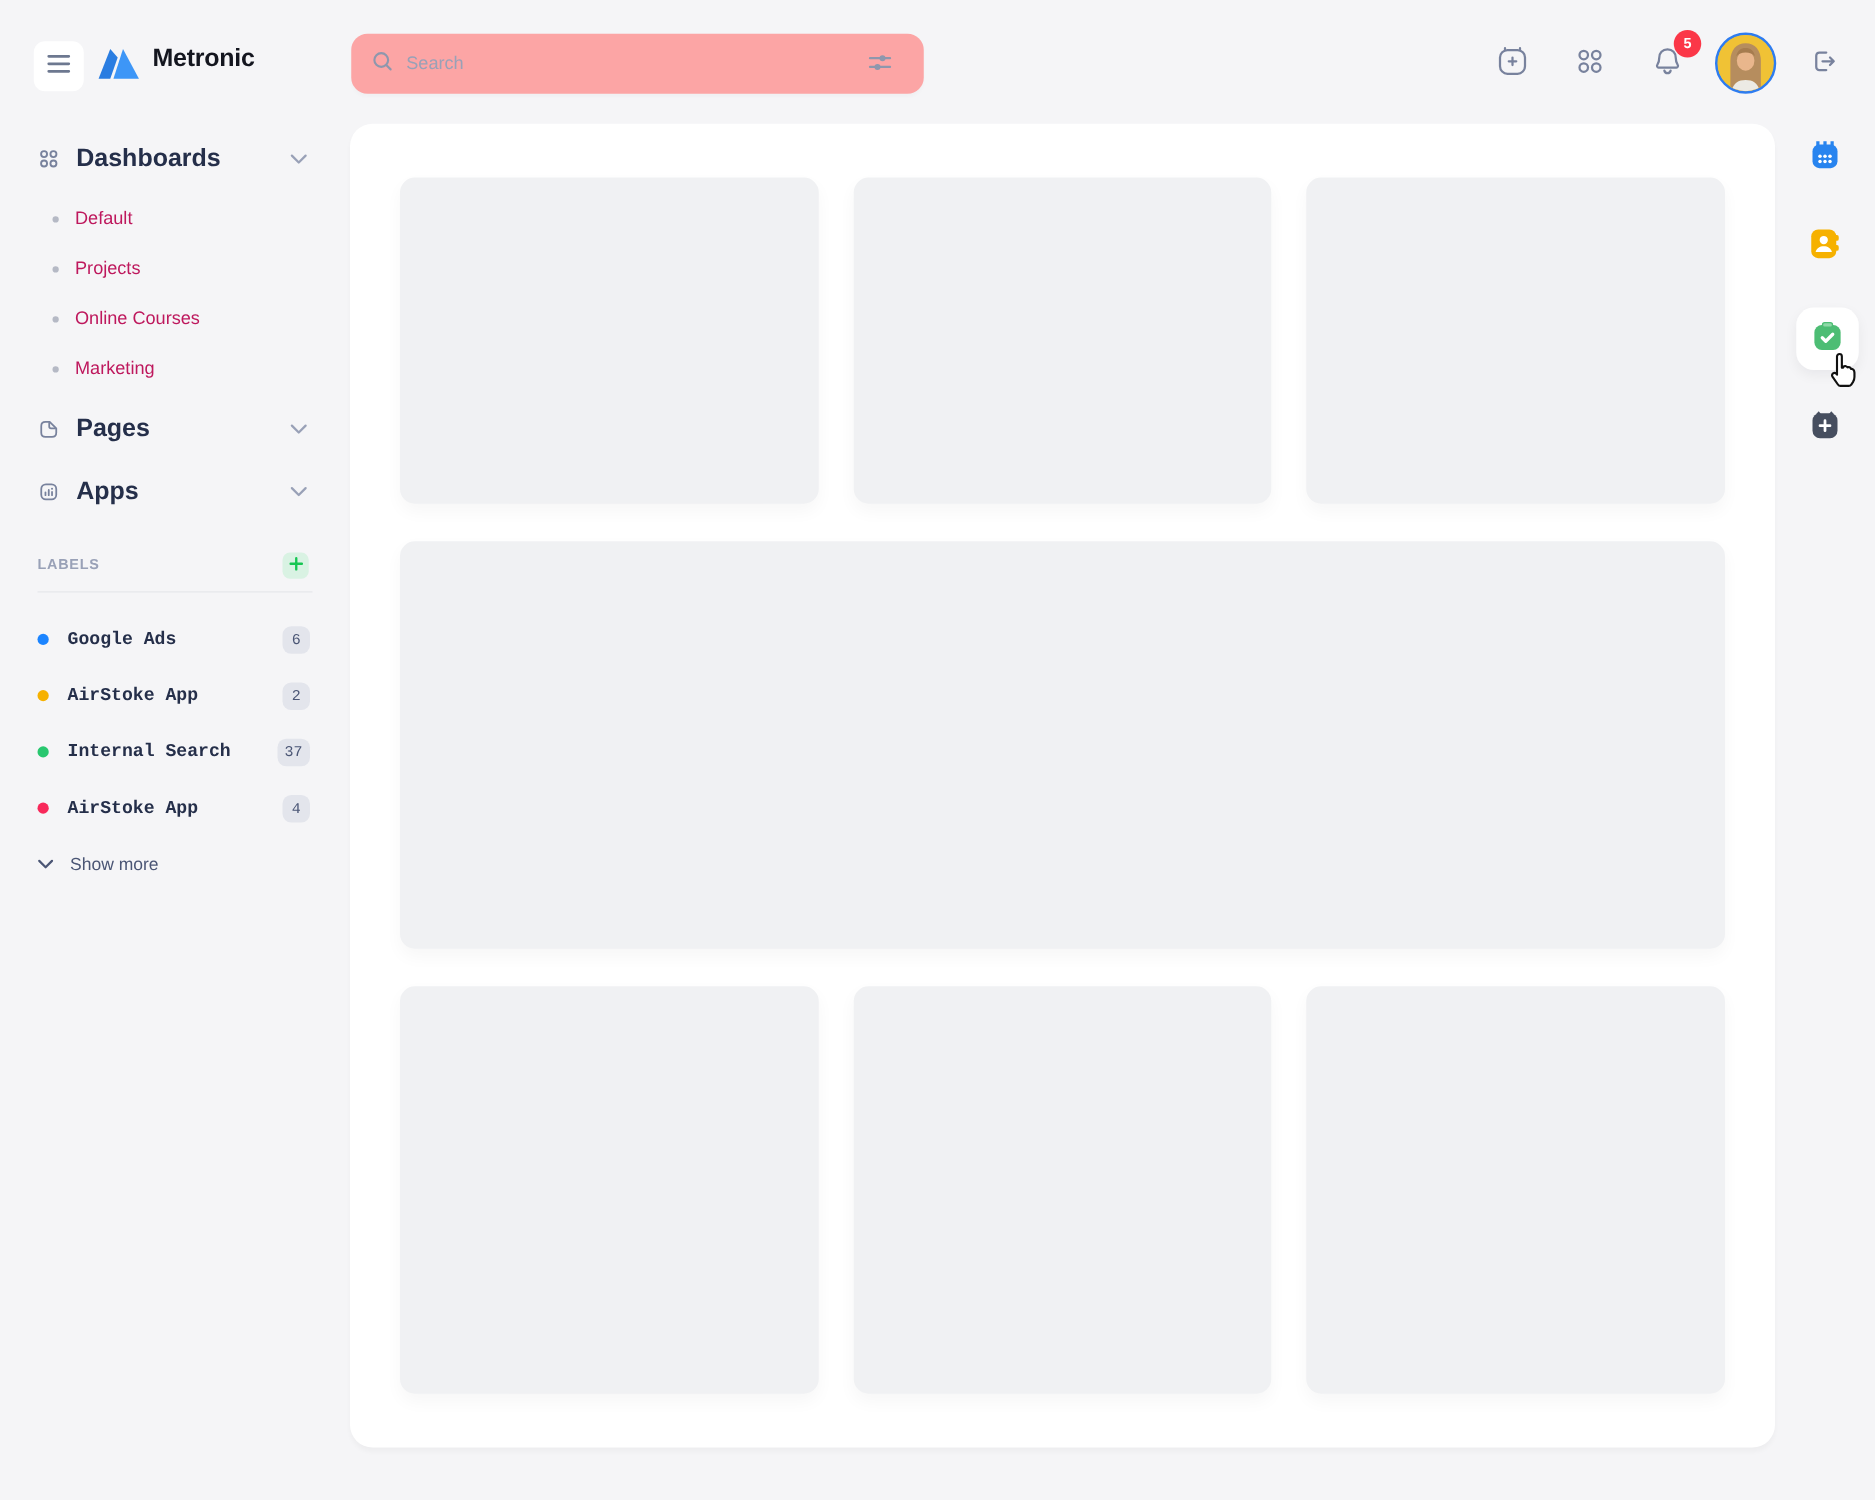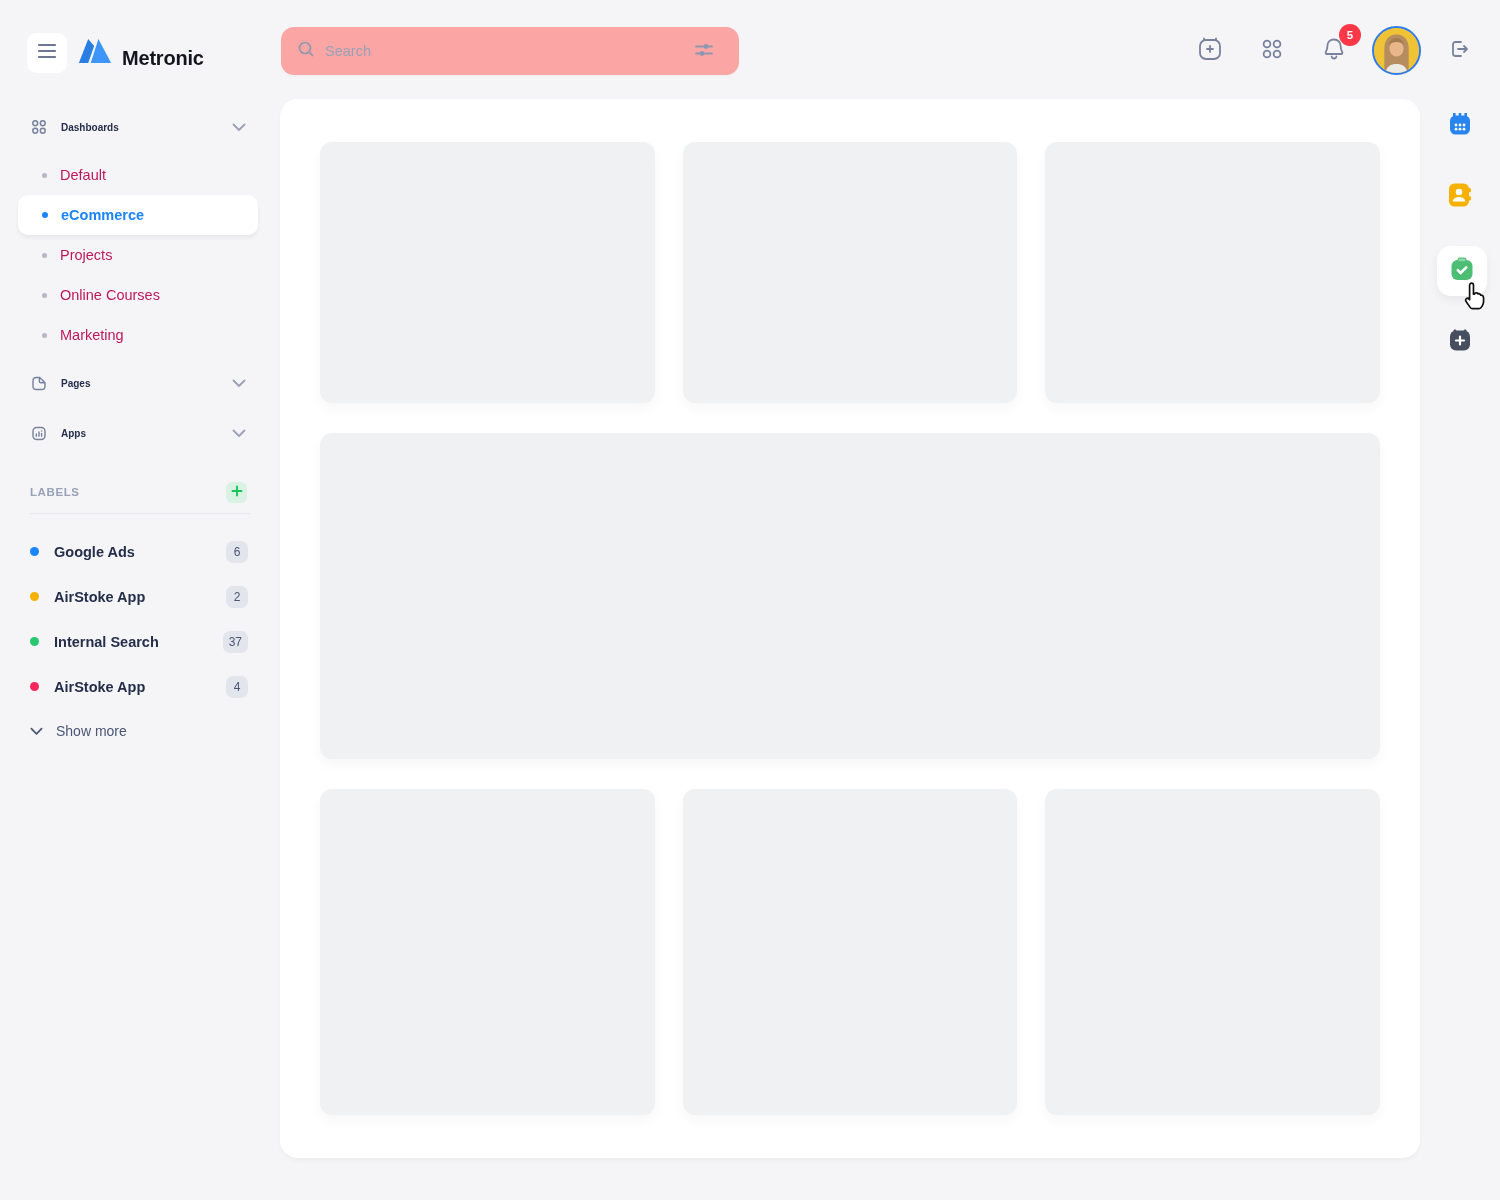--- a/index.html
+++ b/index.html
@@ -13,21 +13,21 @@
   }
   .abs { position:absolute; }
 
   
   .hamburger-btn {
     left:27px; top:33px; width:40px; height:40px;
     background:#fff; border-radius:9px;
     display:flex; align-items:center; justify-content:center;
     cursor:pointer;
   }
-  .logo-wrap { left:78px; top:36px; display:flex; align-items:flex-end; gap:10px; }
+  .logo-wrap { left:78px; top:36px; display:flex; align-items:flex-start; gap:10px; }
   .brand-name { font-size:20px; font-weight:700; color:#14161f; letter-spacing:-0.2px; }
 
   .search-bar {
     left:281px; top:27px; width:458px; height:48px;
     background:#fca5a5; border-radius:13px;
     display:flex; align-items:center; padding:0 16px;
     box-shadow:0 2px 3px rgba(20,25,38,0.02);
   }
   .search-input {
     border:none; outline:none; flex:1; font-size:14.5px;
@@ -53,21 +53,21 @@
     display:flex; align-items:center; justify-content:center;
   }
 
   
   .sidebar { left:0; top:99px; width:260px; }
   .side-section {
     height:40px; display:flex; align-items:center;
     padding:0 14px 0 30px; cursor:pointer;
   }
   .side-section .sec-icon { width:18px; display:flex; justify-content:center; }
-  .side-section .sec-label { margin-left:13px; font-size:10px; font-weight:600; color:#252f4a; flex:1; }
+  .side-section .sec-label { margin-left:13px; font-size:20px; font-weight:600; color:#252f4a; flex:1; }
   .chev { color:#99a1b7; display:flex; }
 
   .menu-item {
     margin-left:18px; width:240px; height:40px;
     display:flex; align-items:center; padding-left:24px;
     border-radius:10px; cursor:pointer;
   }
   .menu-item .bullet { width:5px; height:5px; border-radius:50%; background:#b5b9c5; }
   .menu-item .mi-label { margin-left:13px; font-size:14.5px; font-weight:400; color:#be185d; }
   .menu-item.active { background:#fff; box-shadow:0 3px 4px rgba(20,25,38,0.05); }
@@ -78,21 +78,21 @@
     margin-top:27px; height:24px; display:flex; align-items:center;
     padding:0 13px 0 30px;
   }
   .labels-title { font-size:11.5px; font-weight:600; letter-spacing:0.6px; color:#99a1b7; flex:1; }
   .add-label-btn {
     width:21px; height:21px; border-radius:6px; background:#d9f2e3;
     display:flex; align-items:center; justify-content:center;
     cursor:pointer; border:none;
   }
   .labels-divider { margin:9px 10px 0 30px; height:1px; background:#e6e7ec; }
-  .labels-list { margin-top:15px; }
+  .labels-list { margin-top:15px;font-family:Liberation Mono, monospace; }
   .label-row {
     height:45px; display:flex; align-items:center;
     padding:0 12px 0 30px; cursor:pointer;
   }
   .label-dot { width:9px; height:9px; border-radius:50%; flex-shrink:0; }
   .label-name { margin-left:15px; font-size:14.5px; font-weight:600; color:#252f4a; flex:1; }
   .label-badge {
     min-width:22px; height:22px; padding:0 6px; border-radius:7px;
     background:#e3e5ec; color:#4b5675; font-size:12px; font-weight:500;
     display:flex; align-items:center; justify-content:center;
@@ -241,24 +241,20 @@
       <svg width="14" height="9" viewBox="0 0 14 9" fill="none">
           <path d="M1.5 1.5L7 7l5.5-5.5" stroke="#99a1b7" stroke-width="1.8" stroke-linecap="round" stroke-linejoin="round"></path>
         </svg>
     </span>
   </div>
 
   <div style="margin-top:8px">
     <div class="menu-item">
       <span class="bullet"></span>
       <span class="mi-label">Default</span>
-    </div>
-    <div class="menu-item active">
-      <span class="bullet"></span>
-      <span class="mi-label">eCommerce</span>
     </div>
     <div class="menu-item">
       <span class="bullet"></span>
       <span class="mi-label">Projects</span>
     </div>
     <div class="menu-item">
       <span class="bullet"></span>
       <span class="mi-label">Online Courses</span>
     </div>
     <div class="menu-item">

